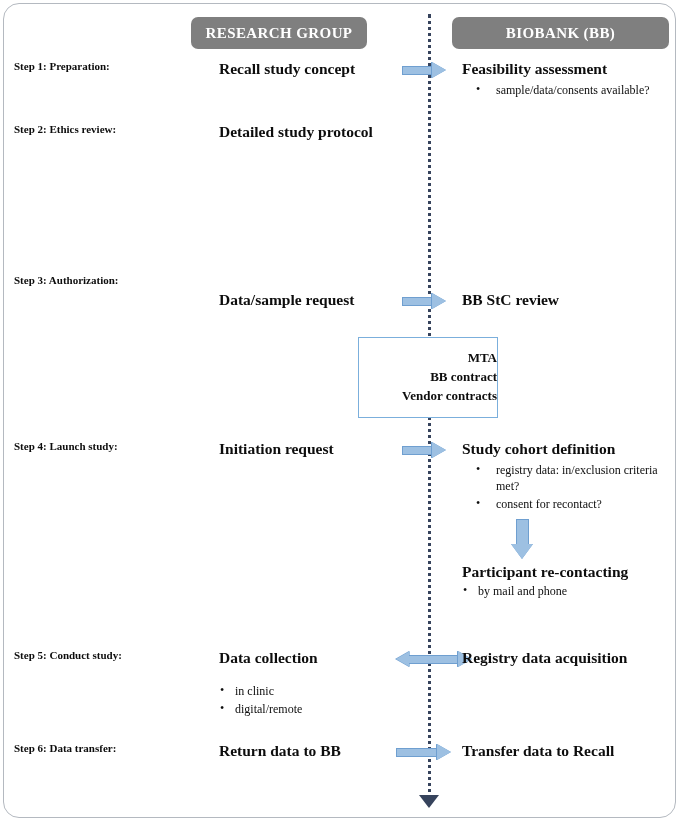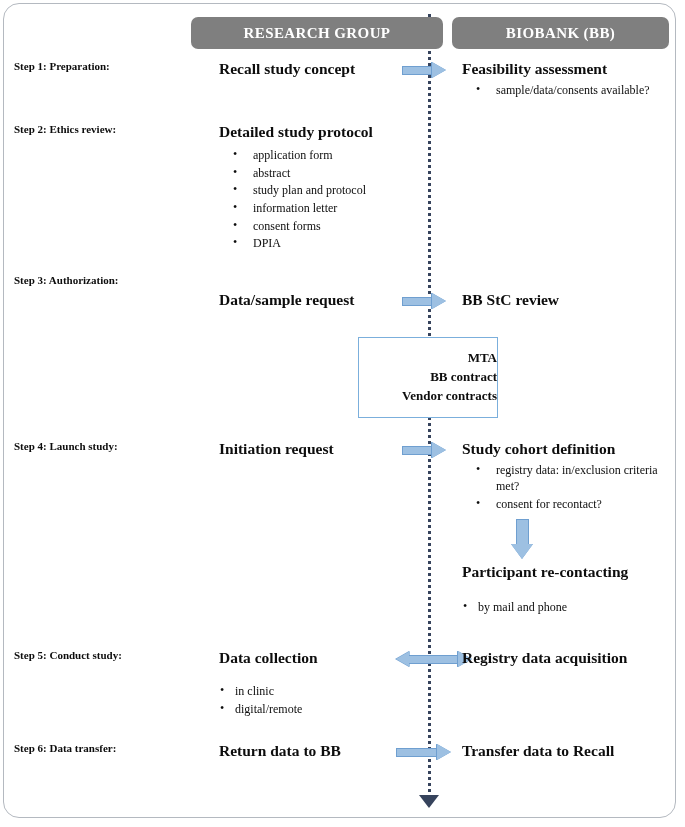--- a/index.html
+++ b/index.html
@@ -22,21 +22,21 @@
     position:absolute;left:419px;top:795px;width:0;height:0;
     border-left:10px solid transparent;border-right:10px solid transparent;
     border-top:13px solid #36435c;
   }
   
   .hdr{
     position:absolute;height:32px;border-radius:7px;background:#7f7f7f;
     color:#ffffff;font-weight:bold;font-size:15px;letter-spacing:.4px;
     display:flex;align-items:center;justify-content:center;
   }
-  #hdr-research{left:191px;top:17px;width:252px;}
+  #hdr-research{left:191px;top:17px;width:176px;}
   #hdr-biobank{left:452px;top:17px;width:217px;}
 
   
   .step-label{
     position:absolute;left:14px;font-weight:bold;font-size:11px;
     white-space:nowrap;
   }
   
   .col-left{position:absolute;left:219px;width:200px;}
   .col-right{position:absolute;left:462px;width:215px;}
@@ -116,28 +116,20 @@
 <div class="col-right" style="top:60px">
   <div class="head-txt">Feasibility assessment</div>
   <ul class="blist">
     <li>sample/data/consents available?</li>
   </ul>
 </div>
 
 <div class="step-label" style="top:123px">Step 2: Ethics review:</div>
 <div class="col-left" style="top:123px;width:215px">
   <div class="head-txt">Detailed study protocol</div>
-  <ul class="blist" style="margin-top:6px">
-    <li>application form</li>
-    <li>abstract</li>
-    <li>study plan and protocol</li>
-    <li>information letter</li>
-    <li>consent forms</li>
-    <li>DPIA</li>
-  </ul>
 </div>
 
 <div class="step-label" style="top:274px">Step 3: Authorization:</div>
 <div class="col-left" style="top:291px">
   <div class="head-txt">Data/sample request</div>
 </div>
 <div class="arrow-r" style="left:402px;top:293px;width:44px;height:17px">
   <div class="shaft" style="width:31px"></div>
   <div class="head" style="left:30px"></div>
 </div>
@@ -167,21 +159,21 @@
   </ul>
 </div>
 
 <div class="arrow-down" style="left:511px;top:519px;width:23px;height:41px">
   <div class="dshaft"></div>
   <div class="dhead"></div>
 </div>
 
 <div class="col-right" style="top:563px">
   <div class="head-txt">Participant re-contacting</div>
-  <ul class="blist tight" style="margin-top:18px">
+  <ul class="blist tight" style="margin-top:2px">
     <li>by mail and phone</li>
   </ul>
 </div>
 
 <div class="step-label" style="top:649px">Step 5: Conduct study:</div>
 <div class="col-left" style="top:649px">
   <div class="head-txt">Data collection</div>
   <ul class="blist tight" style="margin-top:16px">
     <li>in clinic</li>
     <li>digital/remote</li>

